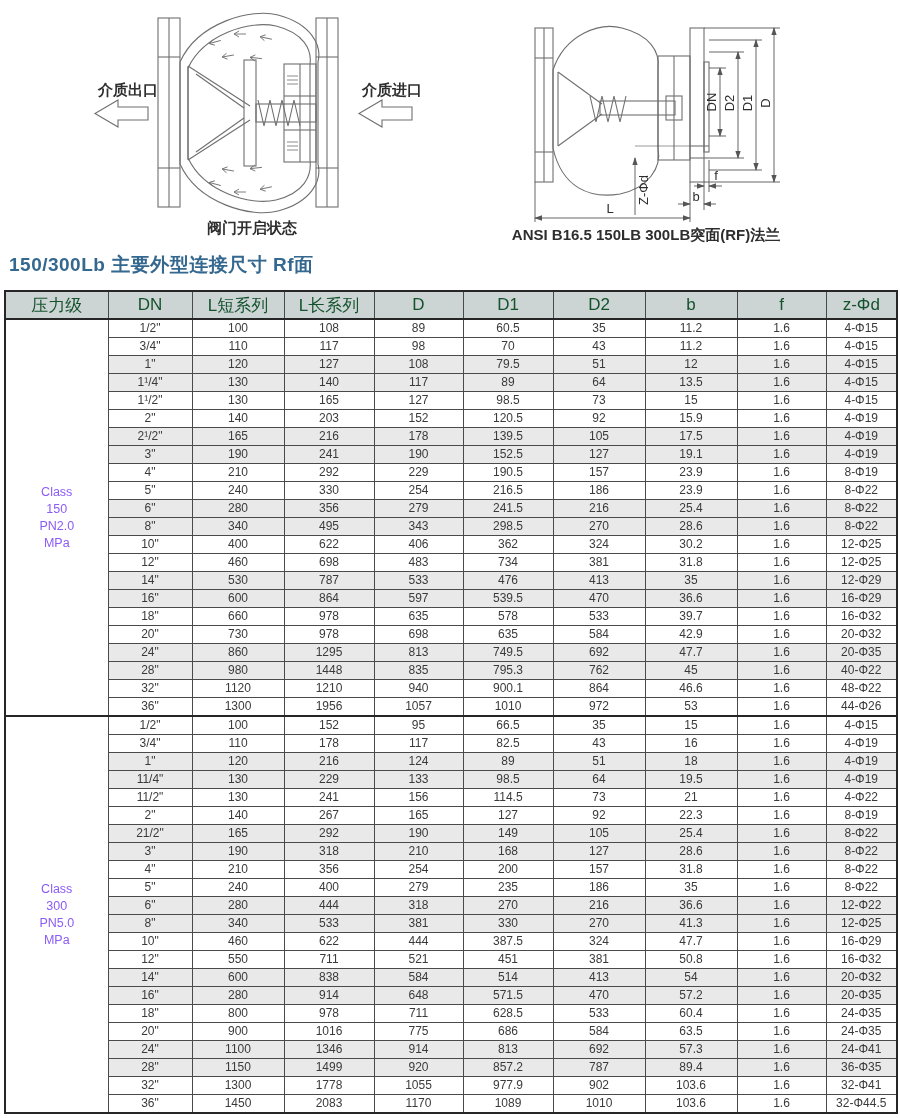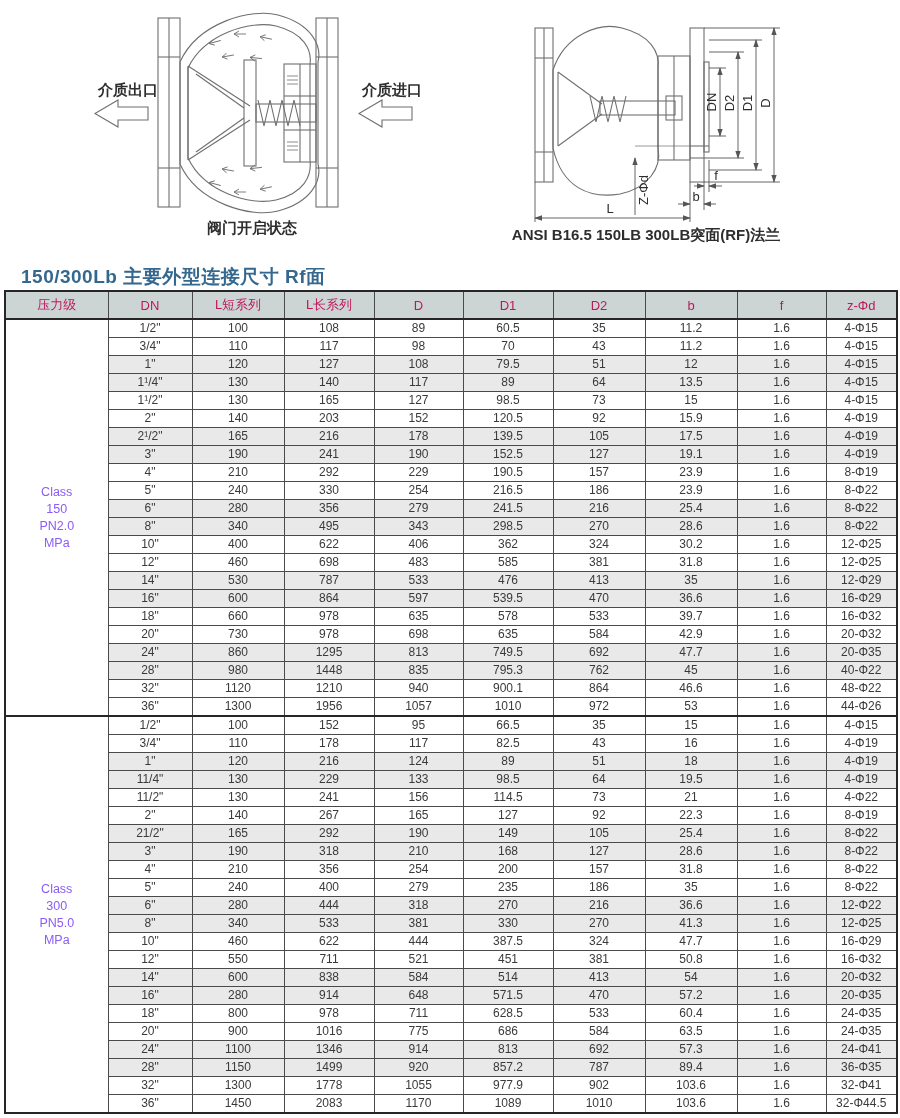--- a/index.html
+++ b/index.html
@@ -2,28 +2,28 @@
 <html><head>
 <meta charset="utf-8">
 <style>
   html,body{margin:0;padding:0;background:#fff;}
   .page{position:relative;width:900px;height:1118px;background:#fff;overflow:hidden;
         font-family:"Liberation Sans","DejaVu Sans",sans-serif;color:#2e2e2e;}
   svg text{font-family:"Liberation Sans","DejaVu Sans",sans-serif;}
   .draw{position:absolute;top:0;}
   .draw-left{left:0;}
   .draw-right{left:450px;}
-  .page-title{position:absolute;left:5px;top:248px;margin:16px;font-size:19px;font-weight:bold;
+  .page-title{position:absolute;left:5px;top:248px;margin:4px;font-size:19px;font-weight:bold;
               letter-spacing:0.5px;}
   table.dim{position:absolute;left:4px;top:290px;width:892px;border-collapse:collapse;
             table-layout:fixed;font-size:12px;color:#3a3a3a;}
   table.dim th,table.dim td{border:1px solid #4a4a4a;text-align:center;padding:0;
             overflow:hidden;white-space:nowrap;}
   table.dim{border:2px solid #262626;}
-  table.dim th{height:26px;font-weight:normal;font-size:13px;background:#cdd4d4;color:#be185d;}
+  table.dim th{height:26px;font-weight:normal;font-size:17px;background:#cdd4d4;color:#14532d;}
   table.dim td{height:17px;line-height:17px;}
   tr.stripe td{background:#e9e9e9;}
   tr.group-start td{border-top:2px solid #262626;}
   td.class-cell{background:#fff !important;font-size:12.5px;color:#8b5cf6;line-height:16px;}
 </style>
 </head>
 <body>
 
 <div class="page">
 
@@ -384,21 +384,21 @@
           <td>324</td>
           <td>30.2</td>
           <td>1.6</td>
           <td>12-Φ25</td>
         </tr>
         <tr>
           <td>12"</td>
           <td>460</td>
           <td>698</td>
           <td>483</td>
-          <td>585</td>
+          <td>734</td>
           <td>381</td>
           <td>31.8</td>
           <td>1.6</td>
           <td>12-Φ25</td>
         </tr>
         <tr class="stripe">
           <td>14"</td>
           <td>530</td>
           <td>787</td>
           <td>533</td>

